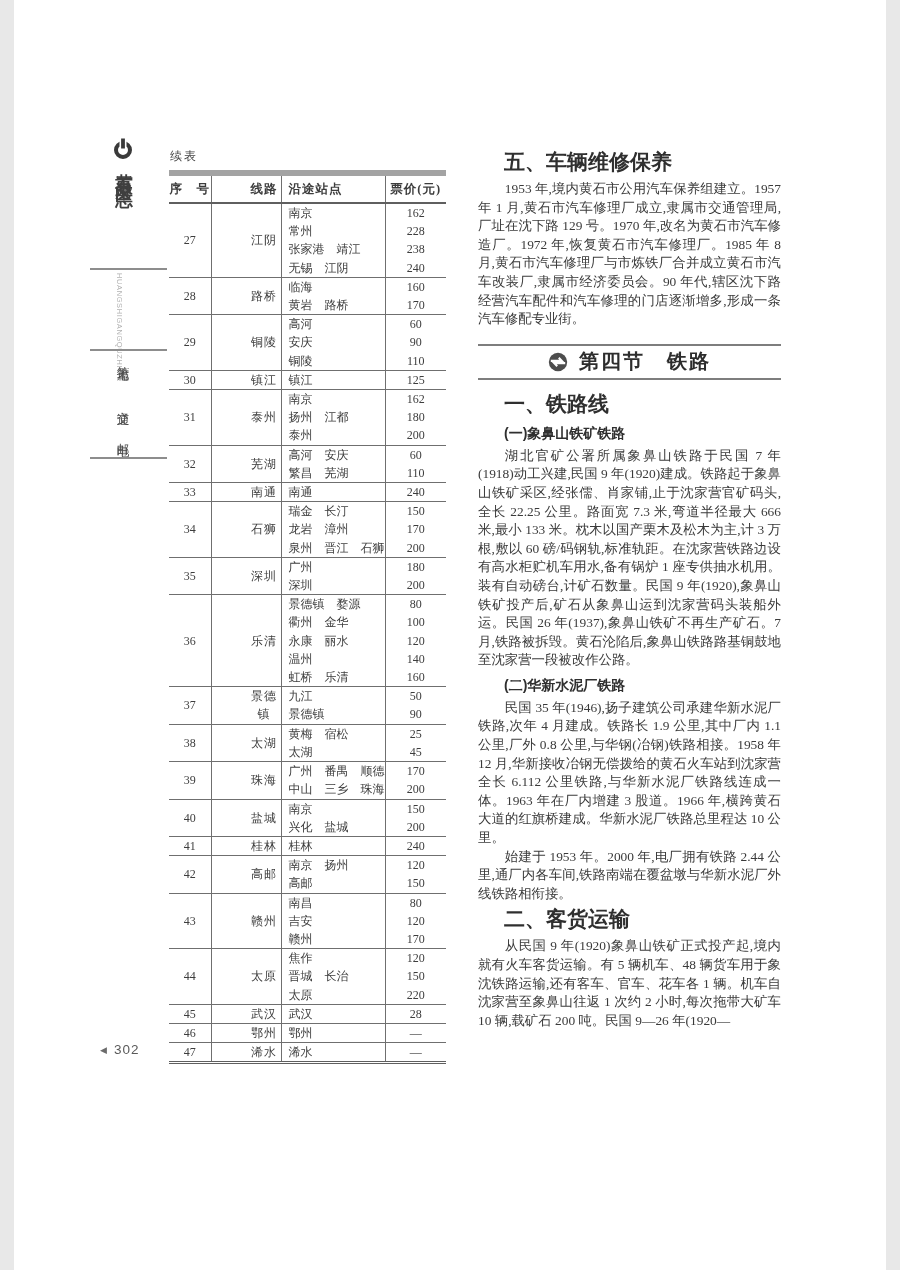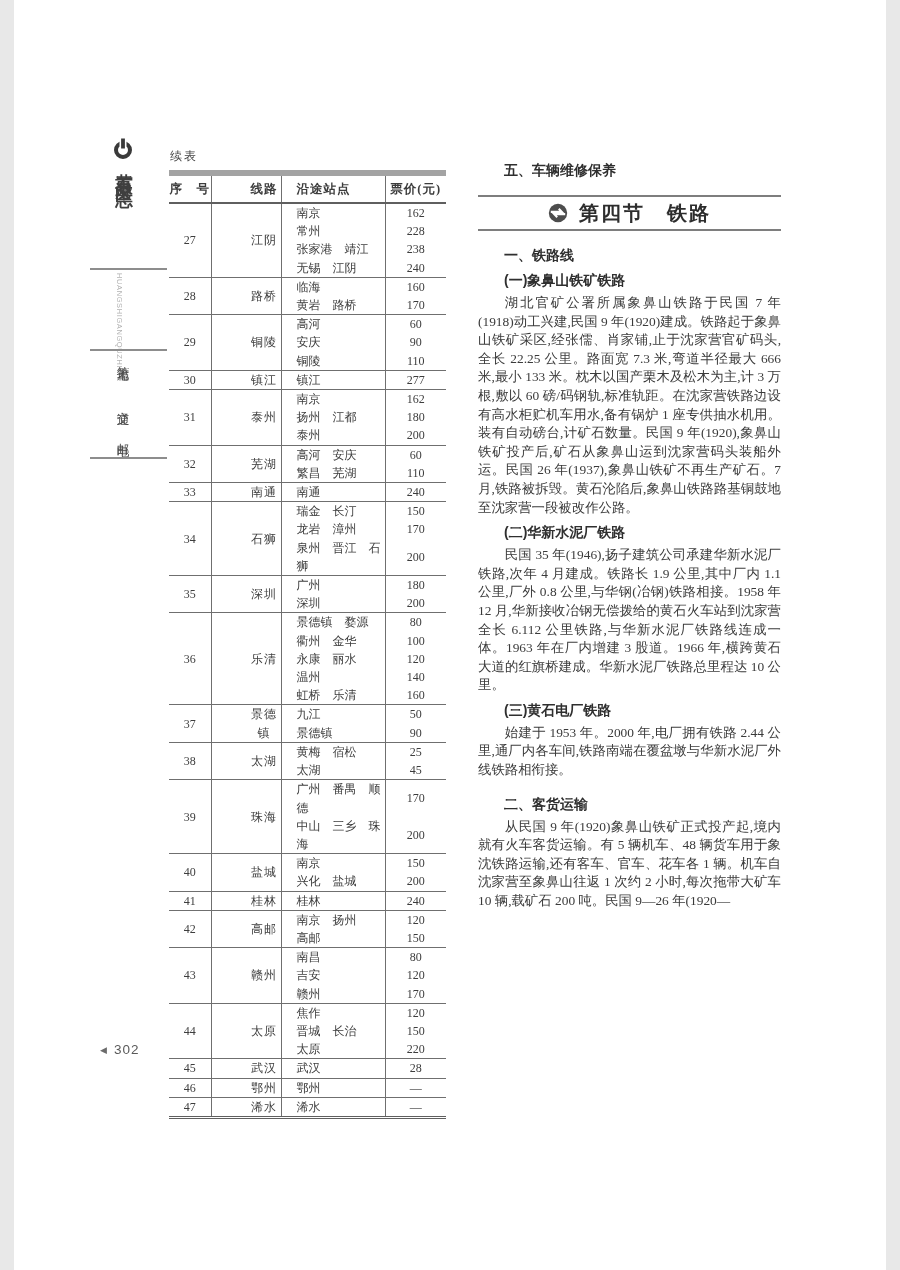--- a/index.html
+++ b/index.html
@@ -29,33 +29,33 @@
   .fare-table { position:absolute; left:155px; top:170px; width:277px;
     border-collapse:collapse; table-layout:fixed; font-size:12px; color:#3d3d3d; }
   .fare-table th {
     height:30px; font-size:12.5px; font-weight:bold; text-align:center;
     border-top:6px solid #a3a3a3; border-bottom:2px solid #5f5f5f;
     letter-spacing:1px;
   }
   .fare-table td { height:18.2px; line-height:18.2px; vertical-align:middle; }
   .fare-table .c-no    { width:42px;  text-align:center; }
   .fare-table .c-route { width:70px;  text-align:center; letter-spacing:1px;padding-left:36px; }
-  .fare-table .c-stop  { width:104px; text-align:left; padding-left:15px; }
+  .fare-table .c-stop  { width:104px; text-align:left; padding-left:7px; }
   .fare-table .c-price { width:61px;  text-align:center; }
   .fare-table th:nth-child(1), .fare-table th:nth-child(2), .fare-table th:nth-child(3),
   .fare-table td.b-r { border-right:1px solid #6f6f6f; }
   .fare-table tr.group-start td { border-top:1px solid #6f6f6f; }
   .fare-table { border-bottom:3px double #5f5f5f; }
 
   
   .article { position:absolute; left:464px; top:146px; width:303px; }
   .article h2 {
     font-family:"Liberation Sans","DejaVu Sans",sans-serif;
-    font-size:14px; font-weight:bold; color:#2f2f2f;
-    padding-left:26px; margin:16px 0 4px;
+    font-size:21px; font-weight:bold; color:#2f2f2f;
+    padding-left:26px; margin:2px 0 4px;
   }
   .article h3 {
     font-family:"Liberation Sans","DejaVu Sans",sans-serif;
     font-size:14px; font-weight:bold; color:#2f2f2f;
     padding-left:26px; margin:7px 0 4px;
   }
   .article p {
     font-size:13.4px; line-height:18.6px; text-align:justify;
     text-indent:2em; color:#3a3a3a;
   }
@@ -144,21 +144,21 @@
           <td class="c-price">90</td>
         </tr>
         <tr>
           <td class="c-stop b-r">铜陵</td>
           <td class="c-price">110</td>
         </tr>
         <tr class="group-start">
           <td rowspan="1" class="c-no b-r">30</td>
           <td rowspan="1" class="c-route b-r">镇江</td>
           <td class="c-stop b-r">镇江</td>
-          <td class="c-price">277</td>
+          <td class="c-price">125</td>
         </tr>
         <tr class="group-start">
           <td rowspan="3" class="c-no b-r">31</td>
           <td rowspan="3" class="c-route b-r">泰州</td>
           <td class="c-stop b-r">南京</td>
           <td class="c-price">162</td>
         </tr>
         <tr>
           <td class="c-stop b-r">扬州　江都</td>
           <td class="c-price">180</td>
@@ -329,36 +329,36 @@
           <td rowspan="1" class="c-no b-r">47</td>
           <td rowspan="1" class="c-route b-r">浠水</td>
           <td class="c-stop b-r">浠水</td>
           <td class="c-price">—</td>
         </tr>
       </tbody>
   </table>
 
   <div class="article">
     <h2>五、车辆维修保养</h2>
+    <p>1953 年,境内黄石市公用汽车保养组建立。1957 年 1 月,黄石市汽车修理厂成立,隶属市交通管理局,厂址在沈下路 129 号。1970 年,改名为黄石市汽车修造厂。1972 年,恢复黄石市汽车修理厂。1985 年 8 月,黄石市汽车修理厂与市炼铁厂合并成立黄石市汽车改装厂,隶属市经济委员会。90 年代,辖区沈下路经营汽车配件和汽车修理的门店逐渐增多,形成一条汽车修配专业街。</p>
 
     <div class="sec-banner">
       <svg width="20" height="20" viewBox="0 0 20 20">
         <circle cx="10" cy="10" r="9.2" fill="#4d4d4d"></circle>
         <path d="M2.8 8.9 h11 l-3 -3.1" stroke="#ffffff" stroke-width="2.1" fill="none"></path>
         <path d="M17.2 11.1 h-11 l3 3.1" stroke="#ffffff" stroke-width="2.1" fill="none"></path>
       </svg>
       <span class="sec-title">第四节　铁路</span>
     </div>
 
     <h2>一、铁路线</h2>
     <h3>(一)象鼻山铁矿铁路</h3>
     <p>湖北官矿公署所属象鼻山铁路于民国 7 年(1918)动工兴建,民国 9 年(1920)建成。铁路起于象鼻山铁矿采区,经张儒、肖家铺,止于沈家营官矿码头,全长 22.25 公里。路面宽 7.3 米,弯道半径最大 666 米,最小 133 米。枕木以国产栗木及松木为主,计 3 万根,敷以 60 磅/码钢轨,标准轨距。在沈家营铁路边设有高水柜贮机车用水,备有锅炉 1 座专供抽水机用。装有自动磅台,计矿石数量。民国 9 年(1920),象鼻山铁矿投产后,矿石从象鼻山运到沈家营码头装船外运。民国 26 年(1937),象鼻山铁矿不再生产矿石。7 月,铁路被拆毁。黄石沦陷后,象鼻山铁路路基铜鼓地至沈家营一段被改作公路。</p>
     <h3>(二)华新水泥厂铁路</h3>
     <p>民国 35 年(1946),扬子建筑公司承建华新水泥厂铁路,次年 4 月建成。铁路长 1.9 公里,其中厂内 1.1 公里,厂外 0.8 公里,与华钢(冶钢)铁路相接。1958 年 12 月,华新接收冶钢无偿拨给的黄石火车站到沈家营全长 6.112 公里铁路,与华新水泥厂铁路线连成一体。1963 年在厂内增建 3 股道。1966 年,横跨黄石大道的红旗桥建成。华新水泥厂铁路总里程达 10 公里。</p>
-    <h3>(三)黄石电厂铁路</h3>
     <p>始建于 1953 年。2000 年,电厂拥有铁路 2.44 公里,通厂内各车间,铁路南端在覆盆墩与华新水泥厂外线铁路相衔接。</p>
     <h2 class="mt">二、客货运输</h2>
     <p>从民国 9 年(1920)象鼻山铁矿正式投产起,境内就有火车客货运输。有 5 辆机车、48 辆货车用于象沈铁路运输,还有客车、官车、花车各 1 辆。机车自沈家营至象鼻山往返 1 次约 2 小时,每次拖带大矿车 10 辆,载矿石 200 吨。民国 9—26 年(1920—</p>
   </div>
 
   <div class="page-num">
     <span class="tri">◀</span><span>302</span>
   </div>
 
 </div>

